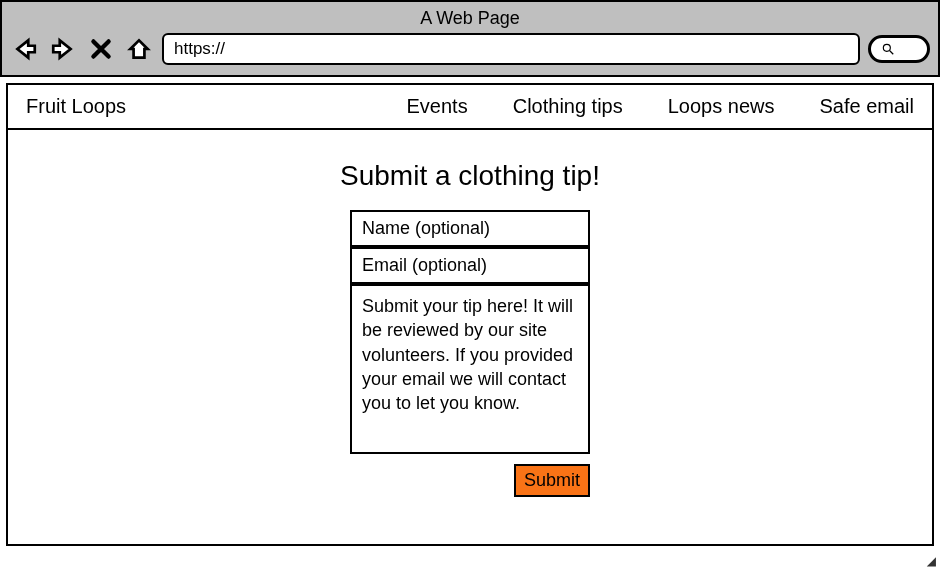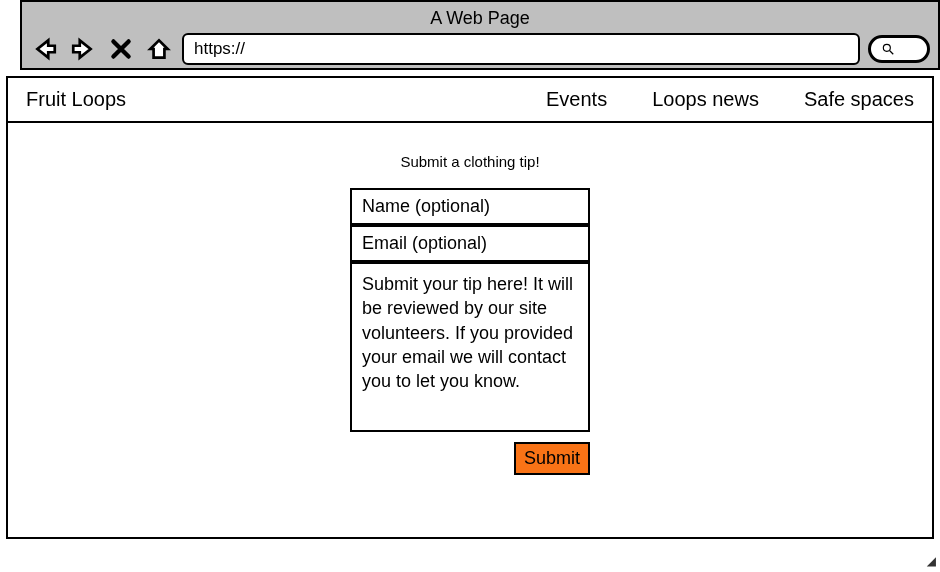--- a/index.html
+++ b/index.html
@@ -10,22 +10,21 @@
     body {
       font-family: 'Segoe UI', 'Comic Sans MS', sans-serif;
       width: 940px;
       height: 572px;
       background: #fff;
       overflow: hidden;
     }
     .browser-chrome {
       background: #bfbfbf;
       border: 2px solid #000;
-      padding: 4px 8px 3px 8px;
-      margin-left: 20px;
+      padding: 4px 8px 10px 8px;
     }
     .browser-title {
       text-align: center;
       font-size: 18px;
       padding: 2px 0 4px 0;
     }
     .toolbar {
       display: flex;
       align-items: center;
       gap: 8px;
@@ -99,21 +98,21 @@
       border-left: 2px solid #000;
       border-right: 2px solid #000;
       border-bottom: 2px solid #000;
       padding: 30px 0 20px 0;
       min-height: 416px;
       display: flex;
       flex-direction: column;
       align-items: center;
     }
     .form-heading {
-      font-size: 15px;
+      font-size: 28px;
       margin-bottom: 18px;
     }
     .field {
       width: 240px;
       border: 2.5px solid #000;
       padding: 6px 10px;
       font-size: 18px;
       font-family: inherit;
     }
     .field::placeholder {
@@ -188,22 +187,23 @@
           <line x1="15" y1="15" x2="21" y2="21"></line>
         </svg>
     </div>
   </div>
 </div>
 
 <div class="page-area">
   <div class="site-navbar">
     <div class="brand">Fruit Loops</div>
     <div class="nav-link">Events</div>
+    <div class="nav-link">Clothing tips</div>
     <div class="nav-link">Loops news</div>
-    <div class="nav-link">Safe spaces</div>
+    <div class="nav-link">Safe email</div>
   </div>
 
   <div class="content">
     <div class="form-heading">Submit a clothing tip!</div>
     <input class="field" type="text" placeholder="Name (optional)" style="">
     <input class="field" type="text" placeholder="Email (optional)" style="">
     <textarea class="textarea" placeholder="Submit your tip here! It will be reviewed by our site volunteers. If you provided your email we will contact you to let you know." style=""></textarea>
     <div class="submit-row">
       <button class="submit-btn">Submit</button>
     </div>

